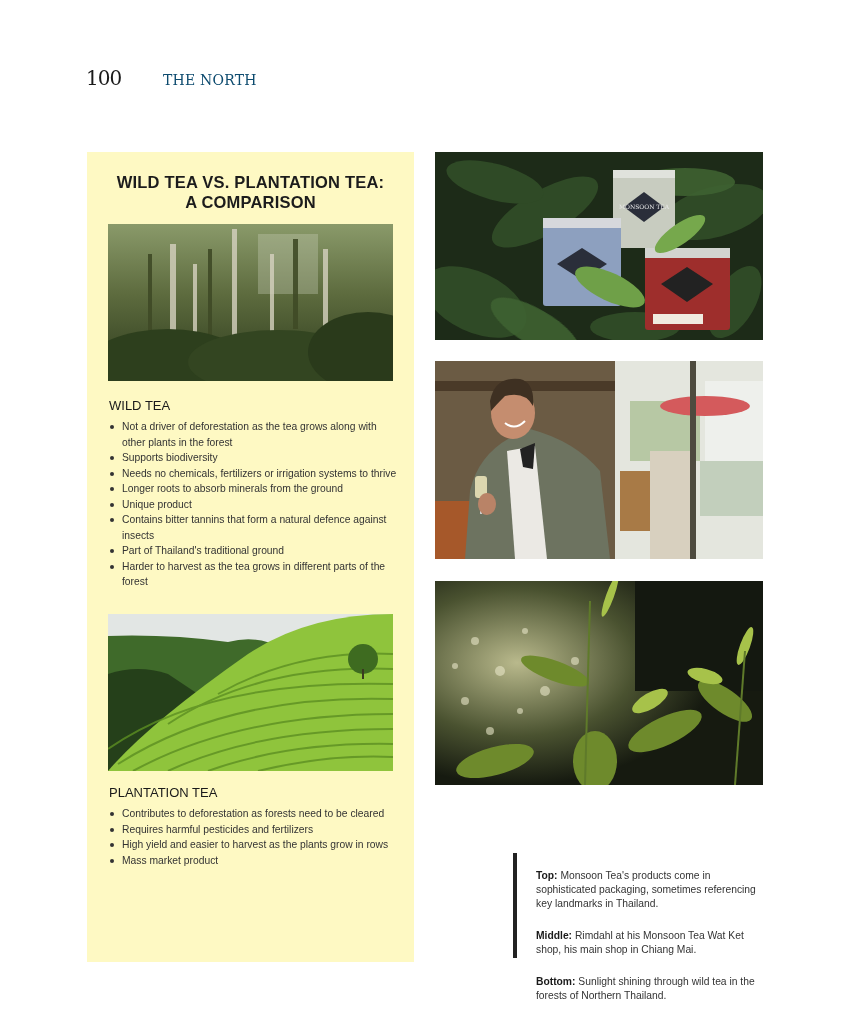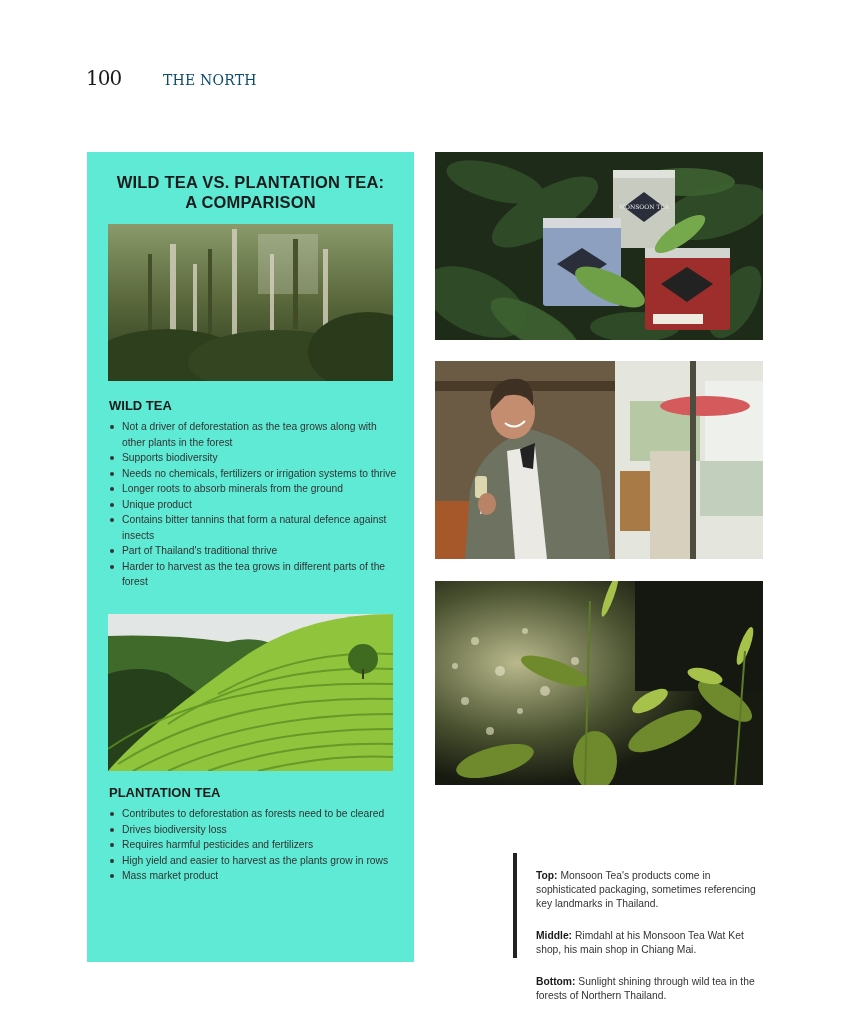--- a/index.html
+++ b/index.html
@@ -9,31 +9,31 @@
   }
   .page-number {
     position: absolute; left: 86px; top: 66px; font-family: "DejaVu Serif", serif;
     font-size: 20px; color: #1a1a1a; letter-spacing: -1px;
   }
   .section-name {
     position: absolute; left: 143px; top: 72px; font-family: "DejaVu Serif", serif;
     font-size: 14px; color: #0c4a6e; letter-spacing: 0.2px; margin-left: 20px;
   }
   .panel {
-    position: absolute; left: 87px; top: 152px; width: 327px; height: 810px; background: #5eead4;
+    position: absolute; left: 87px; top: 152px; width: 327px; height: 810px; background: #fef9c3;
   }
   .panel-title {
     position: absolute; left: 0; top: 20px; width: 327px; text-align: center;
     font-family: "Liberation Sans", sans-serif; font-weight: bold; font-size: 16.5px; line-height: 20px;
     color: #1c1c1c; letter-spacing: 0.2px;
   }
   .photo { position: absolute; overflow: hidden; }
   .photo svg { display: block; width: 100%; height: 100%; }
   .sub-heading {
-    position: absolute; left: 22px; font-weight: bold; font-size: 13px; color: #1a1a1a;
+    position: absolute; left: 22px; font-weight: normal; font-size: 13px; color: #1a1a1a;
   }
   .bullets {
     position: absolute; left: 22px; width: 290px; margin: 0; padding: 0; list-style: none;
     font-size: 10.3px; line-height: 15.5px; color: #333;
   }
   .bullets li { position: relative; padding-left: 13px; }
   .bullets li::before {
     content: ""; position: absolute; left: 1px; top: 6px; width: 4px; height: 4px; border-radius: 50%; background: #333;
   }
   .caption-bar { position: absolute; left: 513px; top: 853px; width: 4px; height: 105px; background: #222; }
@@ -85,21 +85,21 @@
   </div>
 
   <div class="sub-heading" style="top:246px;">WILD TEA</div>
   <ul class="bullets" style="top:267px;">
     <li>Not a driver of deforestation as the tea grows along with other plants in the forest</li>
     <li>Supports biodiversity</li>
     <li>Needs no chemicals, fertilizers or irrigation systems to thrive</li>
     <li>Longer roots to absorb minerals from the ground</li>
     <li>Unique product</li>
     <li>Contains bitter tannins that form a natural defence against insects</li>
-    <li>Part of Thailand's traditional thrive</li>
+    <li>Part of Thailand's traditional ground</li>
     <li>Harder to harvest as the tea grows in different parts of the forest</li>
   </ul>
 
   <div class="photo" style="left:21px; top:462px; width:285px; height:157px;">
     <svg viewBox="0 0 285 157" preserveAspectRatio="none">
       <rect width="285" height="157" fill="#e2e6e4"></rect>
       <path d="M0 22 Q60 20 120 28 Q150 20 175 35 L175 157 L0 157 Z" fill="#3f6a2a"></path>
       <path d="M0 60 Q30 50 60 60 L120 100 L60 157 L0 157 Z" fill="#25401a"></path>
       <path d="M140 40 Q200 0 285 0 L285 157 L0 157 Q40 110 140 40 Z" fill="#8fc43c"></path>
       <g stroke="#5d8f22" stroke-width="2" fill="none" opacity="0.8">
@@ -113,21 +113,20 @@
         <path d="M110 80 Q190 35 285 40"></path>
       </g>
       <circle cx="255" cy="45" r="15" fill="#3e6b20"></circle>
       <rect x="254" y="55" width="2" height="10" fill="#3a3a20"></rect>
     </svg>
   </div>
 
   <div class="sub-heading" style="top:633px;">PLANTATION TEA</div>
   <ul class="bullets" style="top:654px;">
     <li>Contributes to deforestation as forests need to be cleared</li>
-    <li>Drives biodiversity loss</li>
     <li>Requires harmful pesticides and fertilizers</li>
     <li>High yield and easier to harvest as the plants grow in rows</li>
     <li>Mass market product</li>
   </ul>
 </div>
 
 <div class="photo" style="left:435px; top:152px; width:328px; height:188px;">
   <svg viewBox="0 0 328 188" preserveAspectRatio="none">
     <rect width="328" height="188" fill="#1d2b18"></rect>
     <g fill="#2f4a26">

